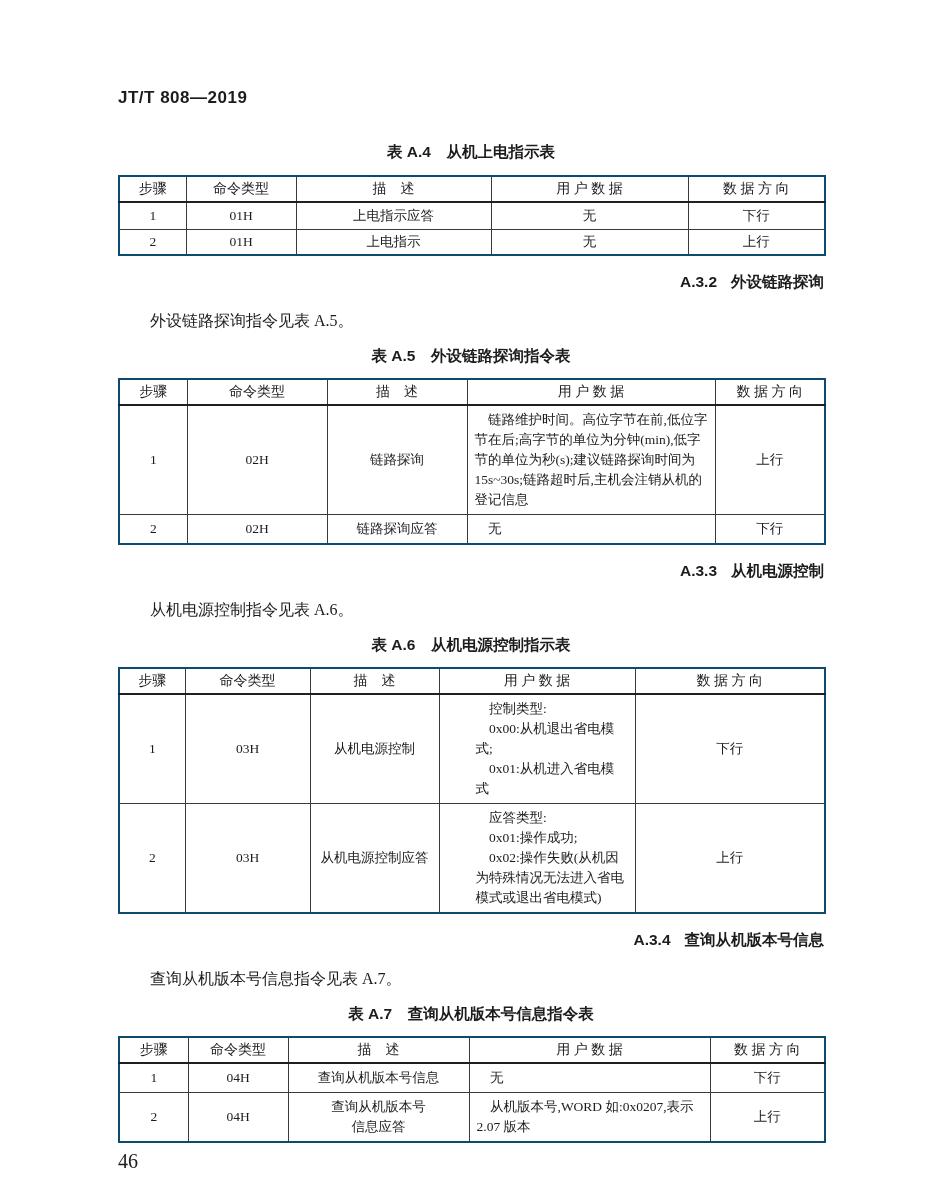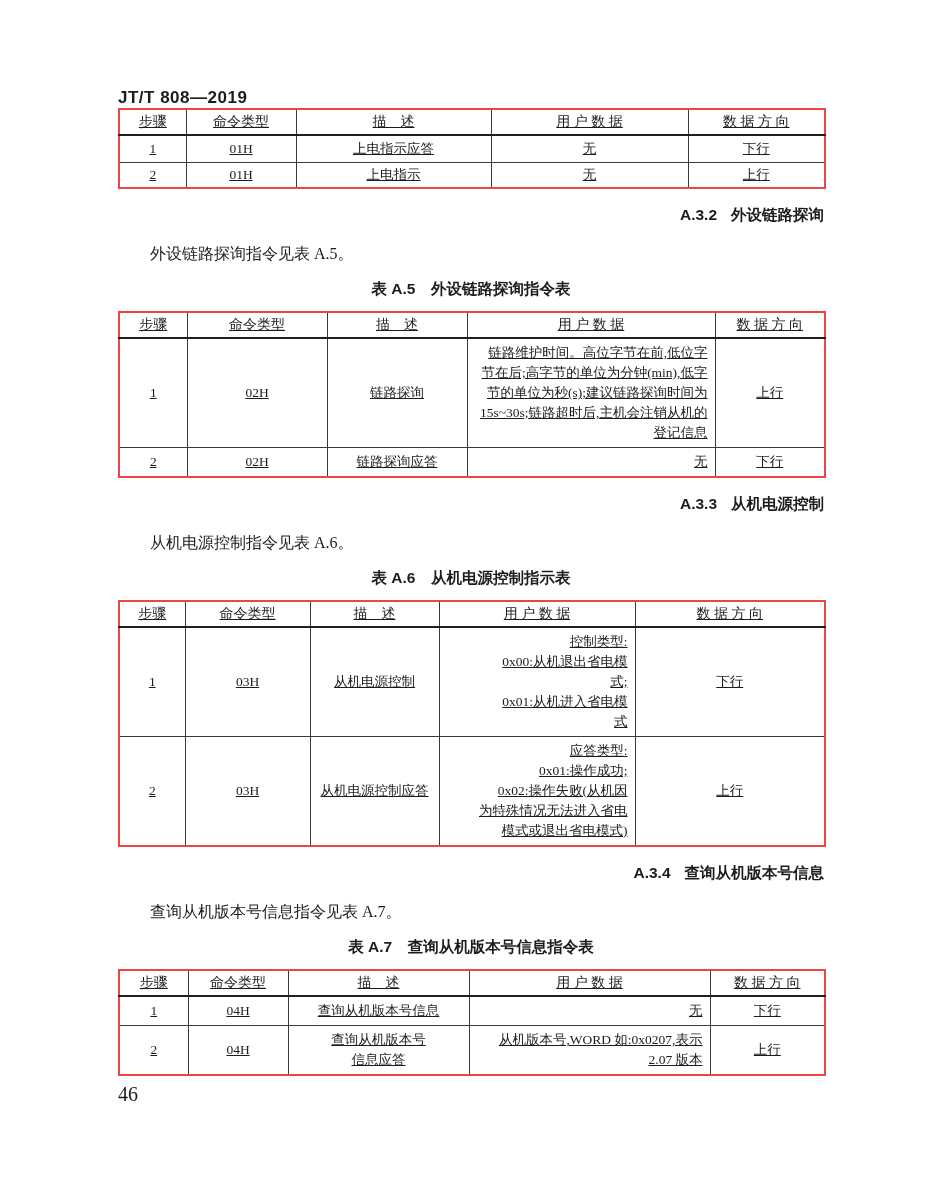--- a/index.html
+++ b/index.html
@@ -39,55 +39,57 @@
   .para {
     font-size:16px;
     text-indent:2em;
     margin:0;
     line-height:22px;
   }
   table {
     width:706px;
     border-collapse:collapse;
     table-layout:fixed;
-    border:2px solid #ef4444;
+    border:2px solid #0c4a6e;
     font-size:13.5px;
     line-height:20px;
-    text-decoration:underline;
   }
   th, td {
     border:1px solid #3a3a3a;
     padding:2px 6px;
     text-align:center;
     vertical-align:middle;
     font-weight:normal;
     overflow:hidden;
   }
   thead th { border-bottom:2px solid #1f1f1f; font-size:14px; }
-  td.left { text-align:right; padding:4px 7px; }
+  td.left { text-align:left; padding:4px 7px; }
   .cellp { margin:0; text-indent:1em; }
   .line { text-indent:1em;margin-left:29px; }
   .desc-line { text-align:center; }
   
   .mt-title1 { margin-top:34px; margin-bottom:12px; }
   .mt-section { margin-top:16px; }
   .mt-para { margin-top:17px; }
   .mt-title { margin-top:14px; margin-bottom:11px; }
   .page-number {
     margin-top:7px;
     font-size:20px;
   }
 </style>
 </head>
 <body>
 
 <div class="page">
 
   <div class="doc-code">JT/T 808—2019</div>
 
+  <div class="table-title mt-title1">
+    <span>表 A.4</span><span class="tcap">从机上电指示表</span>
+  </div>
   <table>
     <colgroup>
         <col style="width:67px">
         <col style="width:110px">
         <col style="width:195px">
         <col style="width:197px">
         <col style="width:137px">
       </colgroup>
     <thead>
       <tr style="height:26px">

